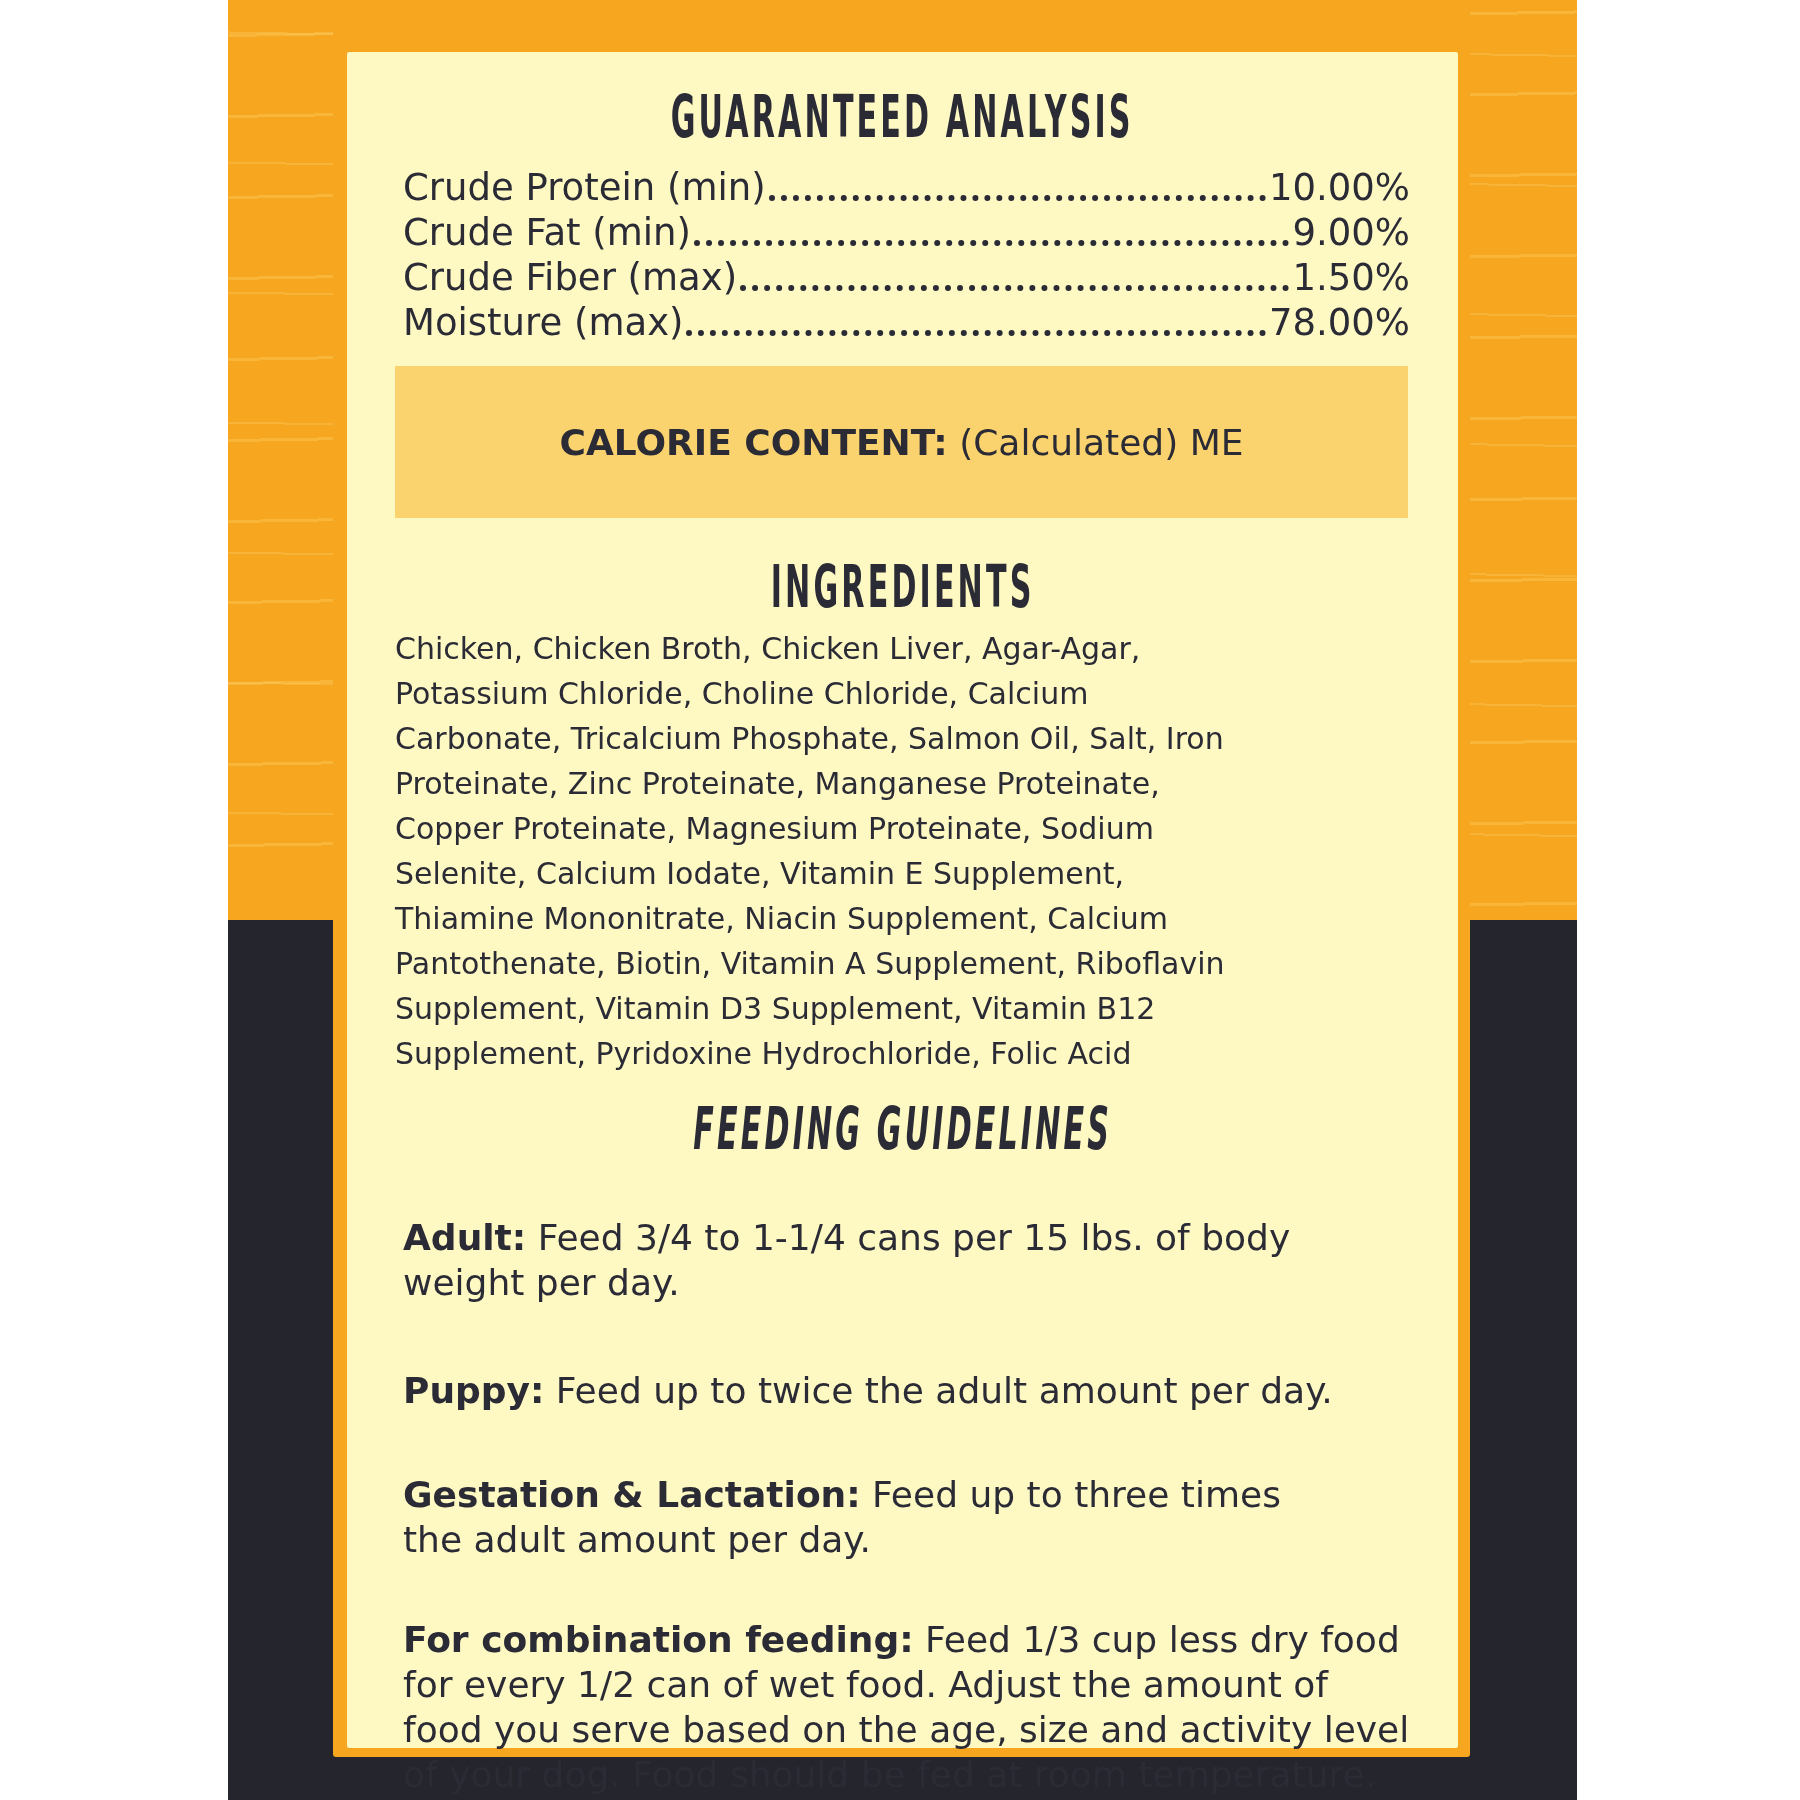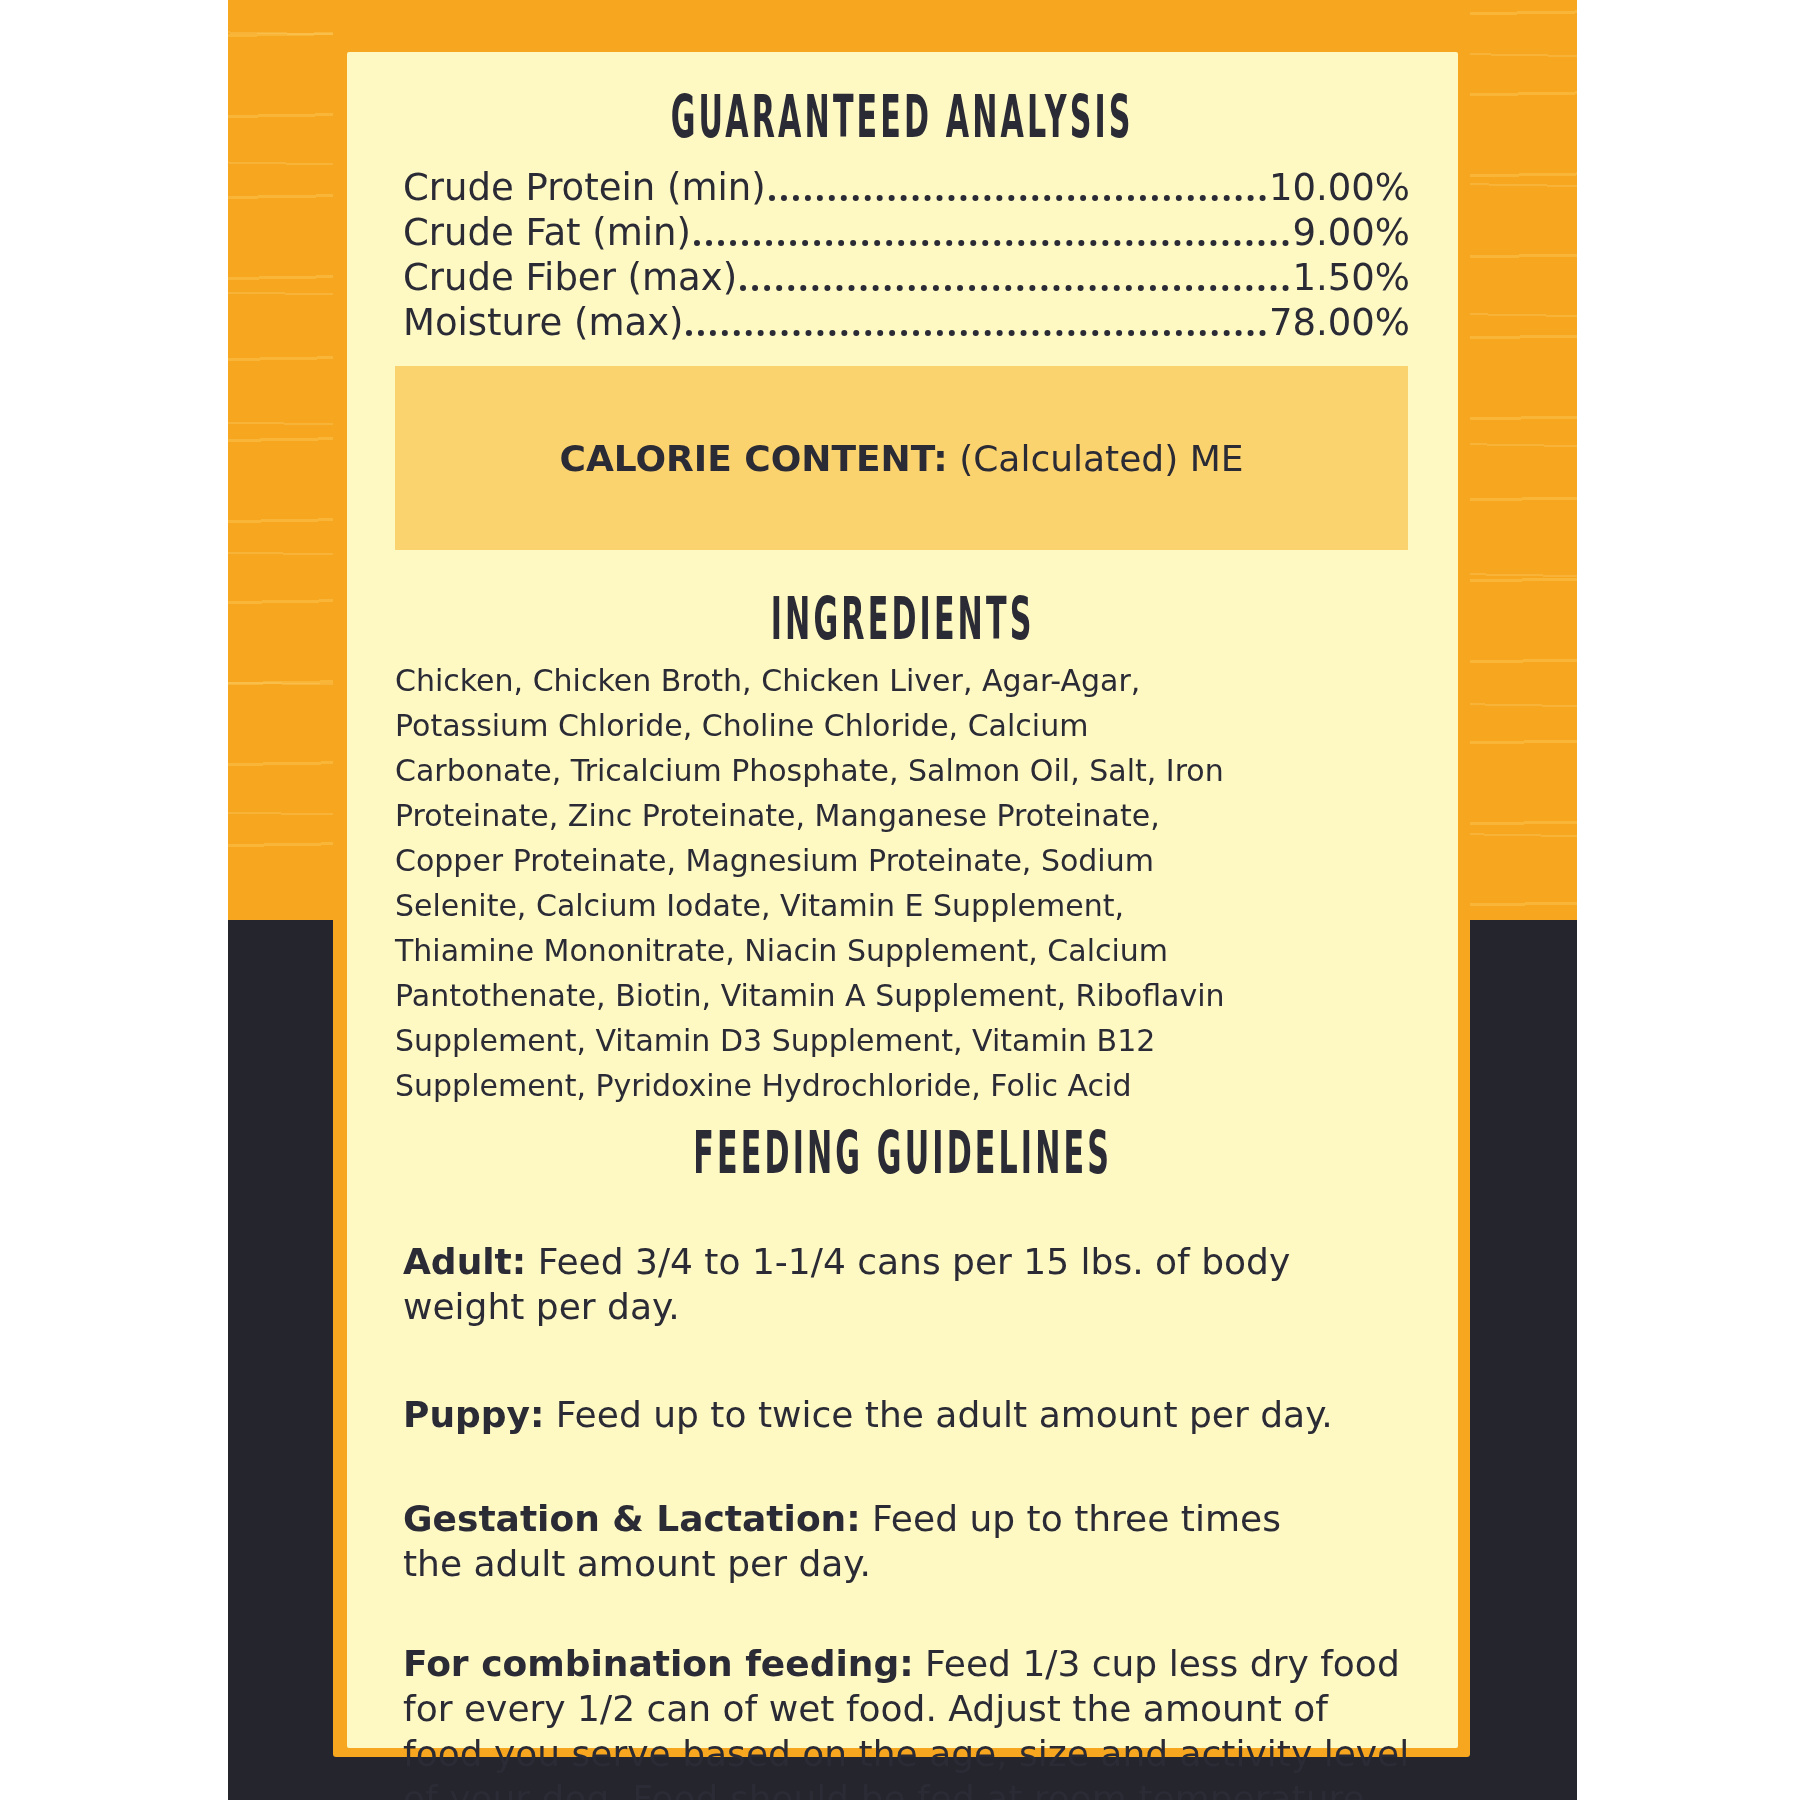--- a/index.html
+++ b/index.html
@@ -18,29 +18,29 @@
         repeating-linear-gradient(against 0deg, transparent 0 100%);}
   
   .panel-border{position:absolute;left:333px;top:0;width:1137px;height:1757px;background:#f6a71f;border-radius:3px;}
   .panel{position:absolute;left:347px;top:52px;width:1111px;height:1696px;background:#fef9c3;border-radius:2px;}
   
   .sec-heading{text-align:center;line-height:58px;height:58px;white-space:nowrap;}
   .sec-heading .condensed{display:inline-block;font-weight:700;font-size:58px;letter-spacing:6px;
       transform:scaleX(0.52);transform-origin:50% 50%;color:#2b2b36;}
   .h-ga{margin-top:36px;}
   .h-ing{margin-top:40px;}
-  .h-feed{margin-top:16px;}
+  .h-feed{margin-top:24px;font-style:italic;}
   
   .ga-rows{margin:18px 48px 0 56px;font-size:37px;}
   .ga-row{display:flex;align-items:flex-end;height:45px;text-align:center;}
   .ga-label{white-space:nowrap;}
   .ga-dots{flex:1 1 auto;border-bottom:6px dotted #2b2b36;margin:0 3px 8px 3px;min-width:20px;}
   .ga-value{white-space:nowrap;}
   
-  .calorie-box{margin:22px 0 0 48px;width:1013px;height:184px;background:#fbd36e;
+  .calorie-box{margin:22px 0 0 48px;width:1013px;height:152px;background:#fbd36e;
       display:flex;flex-direction:column;justify-content:center;align-items:center;
       font-size:36px;line-height:47px;text-align:center;}
   .calorie-box .b{font-weight:700;}
   
   .ingredients{margin:10px 48px 0 48px;font-size:30px;line-height:45px;white-space:pre-line;}
   
   .para{margin:14px 48px 0 56px;font-size:36px;line-height:45px;white-space:pre-line;}
   .para.p-adult{margin-top:12px;}
   .para.p-puppy{margin-top:18px;}
   .para.p-comb{margin-top:10px;}

